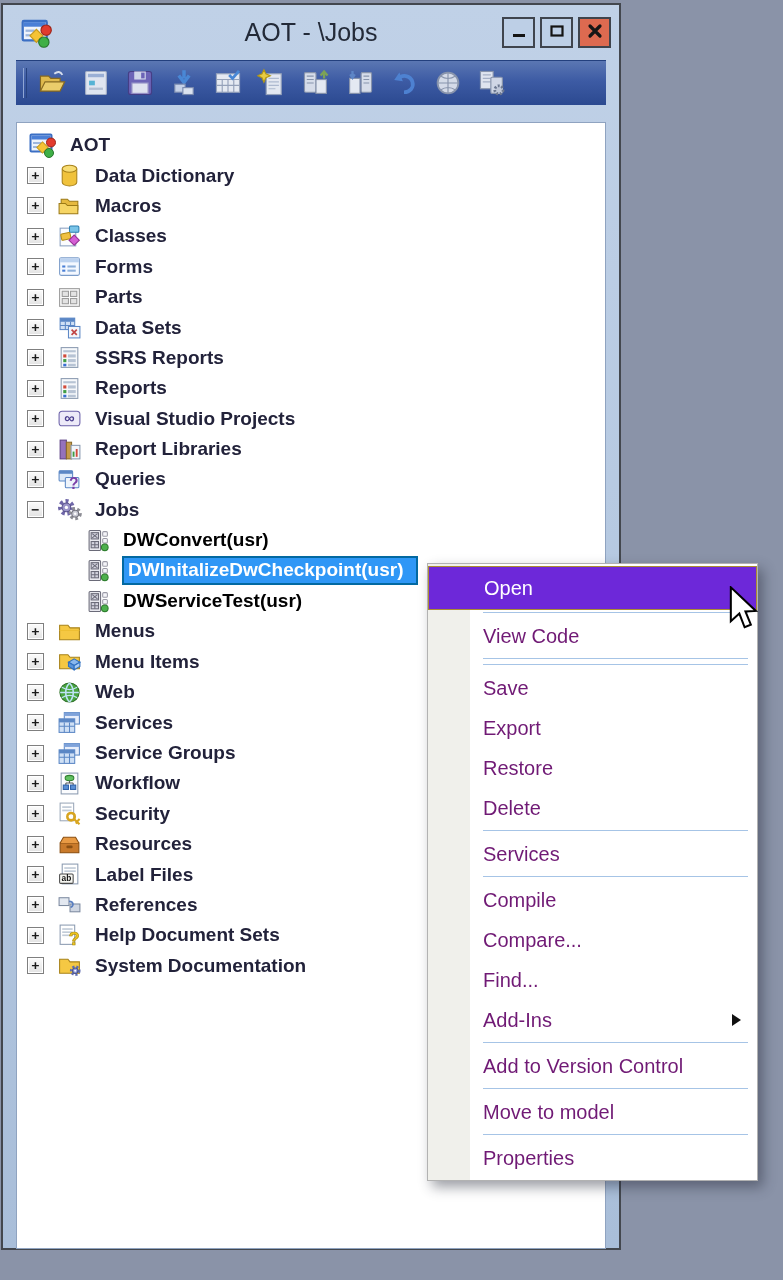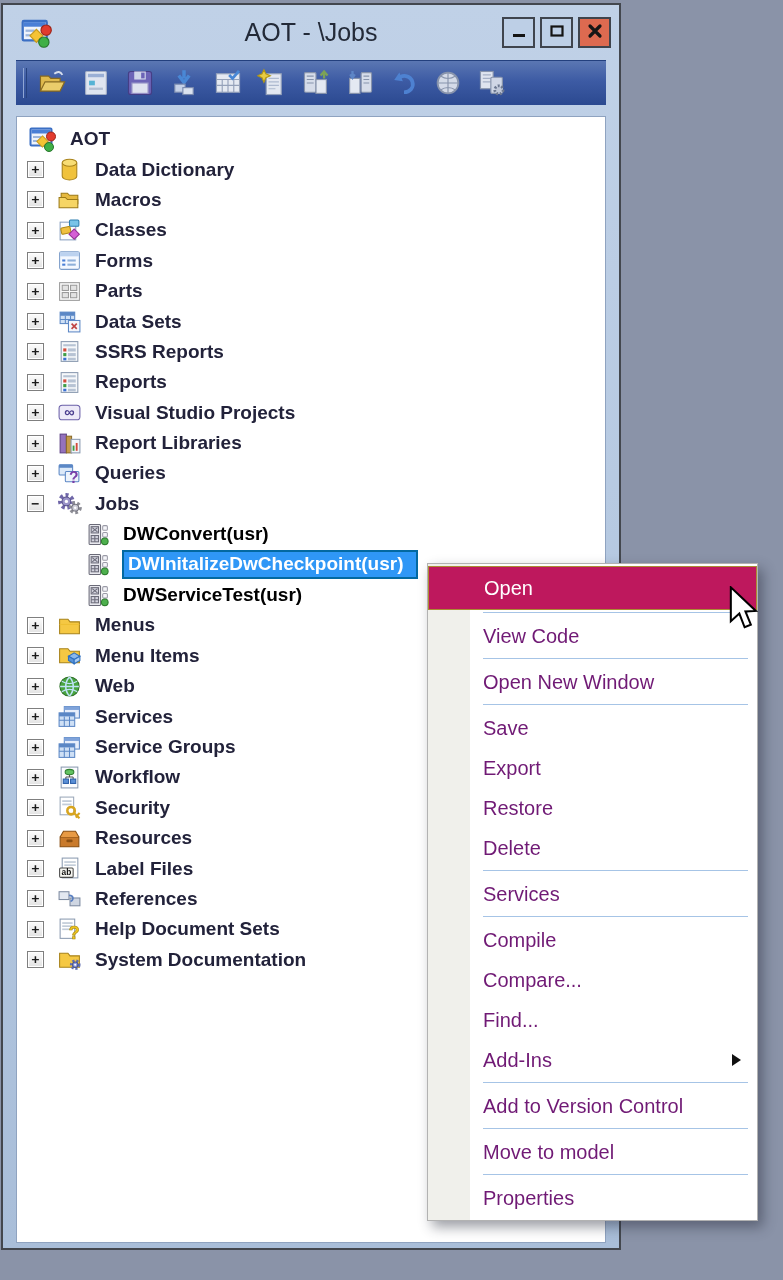--- a/index.html
+++ b/index.html
@@ -16,21 +16,21 @@
         display:flex;align-items:center;justify-content:center;}
   .wbtn svg{width:20px;height:20px;}
   .wbtn.close{background:#dd6a50;}
   
   .toolbar{margin:0 13px;height:44px;background:linear-gradient(#5b77b3,#3d5ba4 45%,#2b4990);
            border-top:1px solid #23407e;display:flex;align-items:center;padding-left:7px;}
   .grip{width:2px;height:30px;border-left:1px solid #8fa6d4;border-right:1px solid #27427e;margin-right:10px;}
   .tbtn{width:30px;height:30px;margin-right:14px;opacity:.95;}
   .tbtn svg{width:100%;height:100%;}
   
-  .client{margin:11px 13px;background:#fff;height:1127px;border:1px solid #8fa3c0;box-sizing:border-box;
+  .client{margin:17px 13px;background:#fff;height:1127px;border:1px solid #8fa3c0;box-sizing:border-box;
           padding-top:7px;overflow:hidden;}
   .trow{height:30.4px;display:flex;align-items:center;}
   .toggle{width:17px;height:17px;box-sizing:border-box;margin-left:10px;flex:0 0 auto;
           background:linear-gradient(#fcfcfc,#e2e2e2);border:1px solid #7f7f7f;
           box-shadow:inset 0 0 0 1px #ffffff;display:flex;align-items:center;justify-content:center;
           font:bold 13px "DejaVu Sans Mono",monospace;color:#1a1a1a;}
   .toggle.plus::before{content:"+";}
   .toggle.minus::before{content:"\2212";}
   .ticon{width:25px;height:25px;margin-left:13px;flex:0 0 auto;}
   .ticon.lv0{margin-left:12px;width:28px;height:28px;}
@@ -39,21 +39,21 @@
   .lbl{margin-left:13px;font-size:19px;font-weight:bold;color:#22223a;white-space:nowrap;}
   .lbl.job{color:#000;}
   .lbl.sel{background:#2f97f6;color:#fff;border:2px solid #0369a1;padding:1px 12px 2px 4px;margin-left:12px;}
   
   .context-menu{position:absolute;left:427px;top:563px;width:331px;box-sizing:border-box;
                 background:#fff;border:1px solid #b2b2b2;padding:2px 0;
                 box-shadow:5px 6px 12px rgba(35,40,55,.45);}
   .menu-gutter{position:absolute;left:0;top:0;bottom:0;width:42px;background:#f0f0eb;}
   .mitem{position:relative;z-index:1;height:40px;display:flex;align-items:center;
          padding-left:55px;font-size:20px;color:#701a75;box-sizing:border-box;}
-  .mitem.hl{height:44px;background:#be185d;color:#fff;border:1px solid #ab8c33;}
+  .mitem.hl{height:44px;background:#6d28d9;color:#fff;border:1px solid #ab8c33;}
   .msep{position:relative;z-index:1;height:6px;}
   .msep::after{content:"";position:absolute;left:55px;right:9px;top:2px;border-top:1px solid #a6c4e6;}
   .subarrow{position:absolute;right:16px;width:0;height:0;
             border-left:9px solid #111;border-top:6px solid transparent;border-bottom:6px solid transparent;}
   
   .cursor{position:absolute;left:726px;top:586px;width:34px;height:46px;z-index:5;}
   .cursor svg{width:100%;height:100%;}
 </style>
 </head>
 <body>
@@ -466,23 +466,20 @@
     <div class="menu-gutter"></div>
     <div id="menu-root">
         <div class="mitem hl">
           <span>Open</span>
         </div>
         <div class="msep"></div>
         <div class="mitem">
           <span>View Code</span>
         </div>
         <div class="msep"></div>
-        <div class="mitem">
-          <span>Open New Window</span>
-        </div>
         <div class="msep"></div>
         <div class="mitem">
           <span>Save</span>
         </div>
         <div class="mitem">
           <span>Export</span>
         </div>
         <div class="mitem">
           <span>Restore</span>
         </div>

